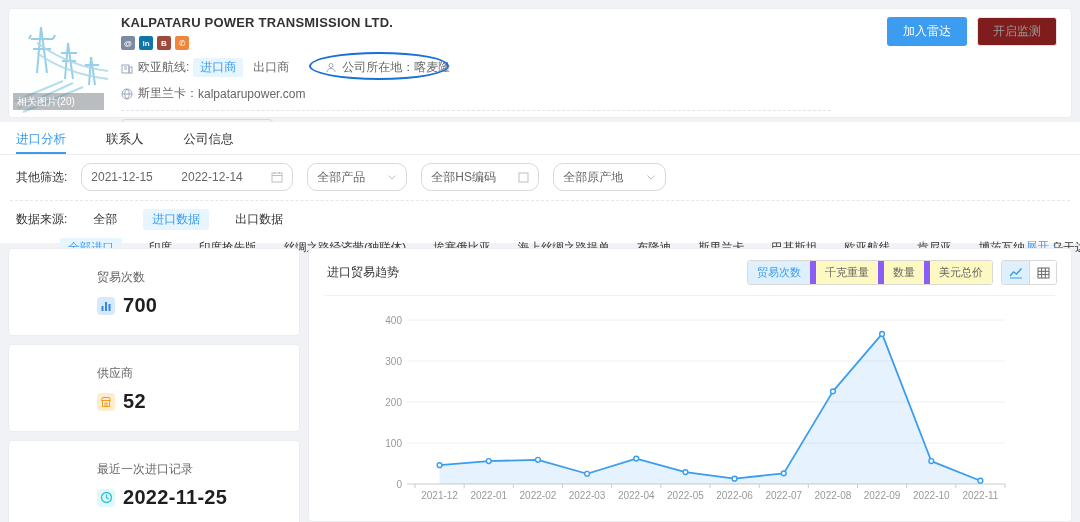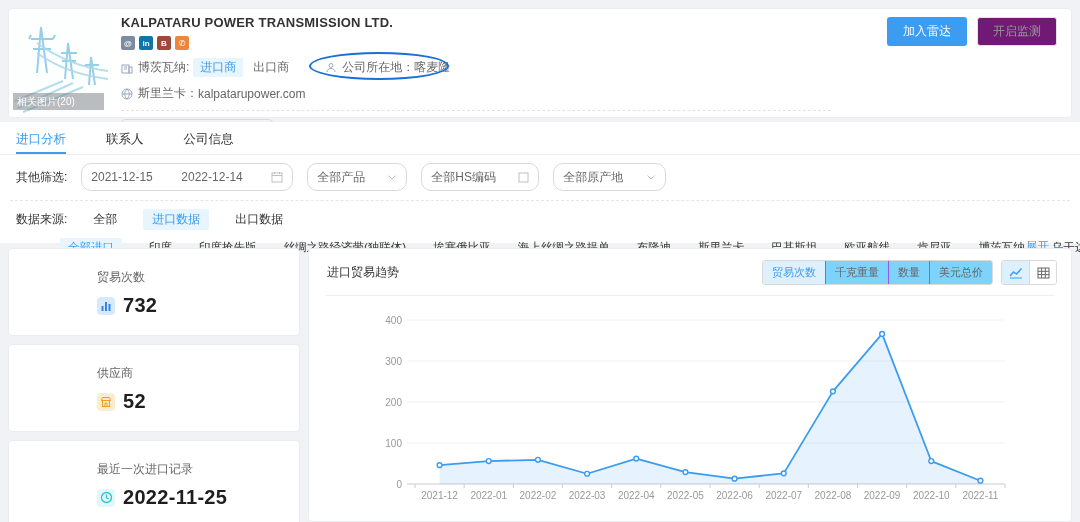--- a/index.html
+++ b/index.html
@@ -19,21 +19,21 @@
   .meta-ic { display:inline-flex; margin-right:5px; color:#9aa7bd; }
   .tag-blue { background:#e6f5fe; color:#3b9cf0; padding:1px 7px; border-radius:2px; margin:0 10px 0 4px; }
   .plain-type { color:#666; margin-right:26px; }
   .loc-wrap { position:relative; display:flex; align-items:center; padding:2px 10px; }
   .loc-ellipse { position:absolute; left:-6px; top:-5px; width:140px; height:28px; border:2.5px solid #1a6fd8; border-radius:50%; pointer-events:none; }
   .dashed-h { border-bottom:1px dashed #dfe3e8; margin-top:8px; }
   .similar-box { display:inline-flex; align-items:center; justify-content:space-between; width:152px; height:25px; border:1px solid #d9d9d9; border-radius:4px; margin-top:8px; padding:0 8px; color:#666; font-size:11px; cursor:pointer; }
   .head-actions { position:absolute; right:14px; top:8px; display:flex; gap:10px; }
   .btn { font-size:12px; border-radius:3px; padding:5px 15px; cursor:pointer; border:1px solid transparent; }
   .btn-primary { background:#3b9cf0; color:#fff; }
-  .btn-muted { background:#701a75; color:#999; border-color:#e3e3e3; }
+  .btn-muted { background:#7f1d1d; color:#999; border-color:#e3e3e3; }
 
   
   .band { position:absolute; left:0; top:122px; width:1080px; height:121px; background:#fff; }
   .tabs { display:flex; gap:40px; padding:9px 0 0 16px; border-bottom:1px solid #ededed; height:33px; }
   .tab { padding-bottom:8px; cursor:pointer; color:#333; font-size:12.5px; }
   .tab.active { color:#3b9cf0; border-bottom:2px solid #3b9cf0; }
   .filter-row { display:flex; align-items:center; gap:14px; margin:8px 3px 0 16px; }
   .f-label { color:#333; }
   .box { display:flex; align-items:center; height:28px; border:1px solid #d9d9d9; border-radius:10px; padding:0 9px; color:#666; background:#fff; cursor:pointer; }
   .date-box { width:212px; justify-content:space-between; }
@@ -57,21 +57,21 @@
   .stat-num { font-size:20px; color:#1f1f1f; font-weight:600; letter-spacing:.3px; }
   .stat-ic { width:18px; height:18px; border-radius:4px; display:flex; align-items:center; justify-content:center; }
   .ic-blue { background:#d6eafc; } .ic-orange { background:#fdeccf; } .ic-teal { background:#e2f7f9; }
 
   
   .chart-card { position:absolute; left:308px; top:248px; width:764px; height:274px; background:#fff; border:1px solid #ebedf0; border-radius:4px; }
   .chart-head { display:flex; align-items:center; justify-content:space-between; padding:11px 14px 0 18px; }
   .chart-title { color:#333; font-size:12px; }
   .chart-controls { display:flex; align-items:center; gap:8px; }
   .seg { display:flex; border:1px solid #d9d9d9; border-radius:3px; overflow:hidden; }
-  .seg-opt { padding:4px 9px; font-size:11px; color:#666; cursor:pointer; border-left:1px solid #8b5cf6; background:#7dd3fc; white-space:nowrap; }
+  .seg-opt { padding:4px 9px; font-size:11px; color:#666; cursor:pointer; border-left:6px solid #8b5cf6; background:#fef9c3; white-space:nowrap; }
   .seg-opt:first-child { border-left:none; }
   .seg-opt.active { background:#dff0fd; color:#3b9cf0; }
   .view-seg { display:flex; border:1px solid #d9d9d9; border-radius:3px; overflow:hidden; }
   .view-btn { width:27px; height:23px; display:flex; align-items:center; justify-content:center; cursor:pointer; background:#fff; border-left:1px solid #d9d9d9; }
   .view-btn:first-child { border-left:none; }
   .view-btn.active { background:#dff0fd; }
   .chart-divider { border-bottom:1px solid #f0f0f0; margin:10px 16px 0 16px; }
   .tick { font-size:10px; fill:#999; }
 </style>
 </head>
@@ -105,21 +105,21 @@
     </div>
 
     <div class="meta-row">
       <span class="meta-ic">
         <svg width="12" height="12" viewBox="0 0 12 12">
             <rect x="1" y="3" width="7" height="8" fill="none" stroke="currentColor"></rect>
             <rect x="8" y="5" width="3" height="6" fill="none" stroke="currentColor"></rect>
             <path d="M3 5h3M3 7h3" stroke="currentColor"></path>
           </svg>
       </span>
-      <span>博茨瓦纳:</span>
+      <span>欧亚航线:</span>
       <span class="tag-blue">进口商</span>
       <span class="plain-type">出口商</span>
       <span class="loc-wrap">
         <span class="loc-ellipse"></span>
         <span class="meta-ic">
           <svg width="12" height="12" viewBox="0 0 12 12">
               <circle cx="6" cy="3.5" r="2" fill="none" stroke="currentColor"></circle>
               <path d="M2 10c0-2.2 1.8-3.5 4-3.5S10 7.8 10 10" fill="none" stroke="currentColor"></path>
             </svg>
         </span>
@@ -238,21 +238,21 @@
 <div class="stat-card stat-1">
   <div class="stat-label">贸易次数</div>
   <div class="stat-value-row">
     <span class="stat-ic ic-blue">
       <svg width="12" height="12" viewBox="0 0 12 12">
           <rect x="1.5" y="6" width="2" height="5" fill="#3584e4"></rect>
           <rect x="5" y="2" width="2" height="9" fill="#3584e4"></rect>
           <rect x="8.5" y="4" width="2" height="7" fill="#3584e4"></rect>
         </svg>
     </span>
-    <span class="stat-num">732</span>
+    <span class="stat-num">700</span>
   </div>
 </div>
 
 <div class="stat-card stat-2">
   <div class="stat-label">供应商</div>
   <div class="stat-value-row">
     <span class="stat-ic ic-orange">
       <svg width="12" height="12" viewBox="0 0 12 12">
           <path d="M1.5 4.5 L2.5 1.5 h7 L10.5 4.5z" fill="none" stroke="#f29c1f"></path>
           <rect x="2.5" y="4.5" width="7" height="6" fill="none" stroke="#f29c1f"></rect>

